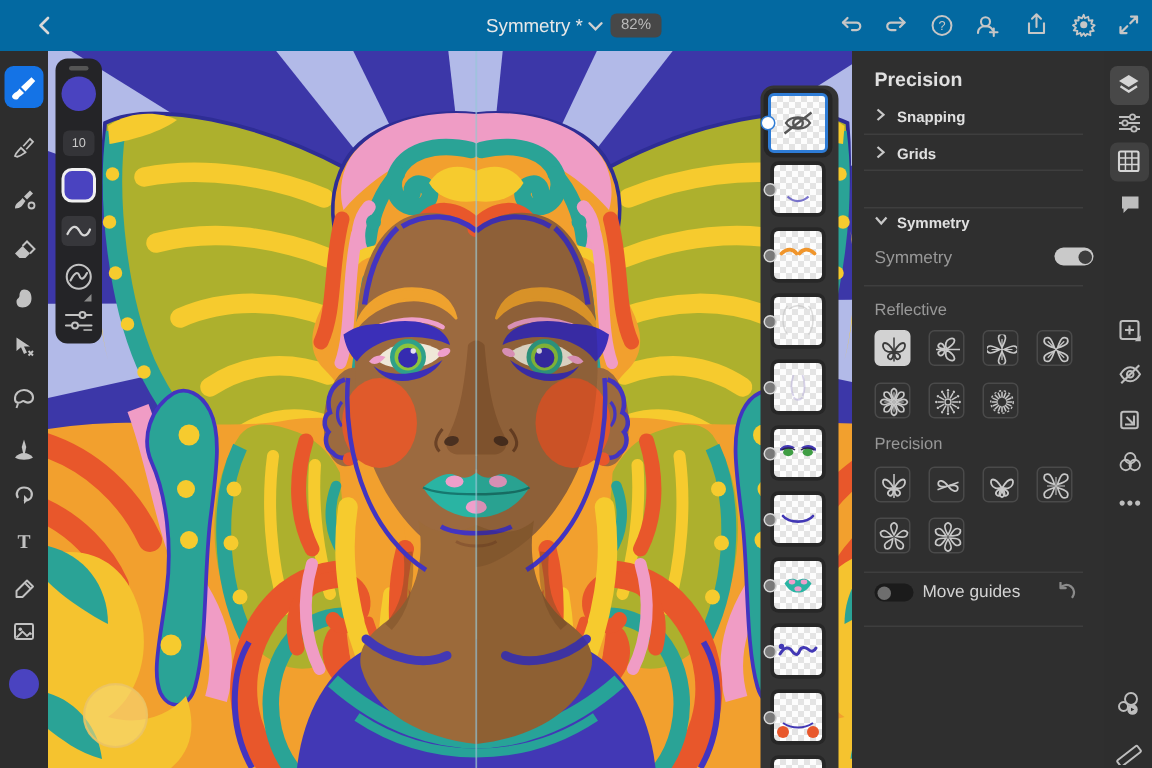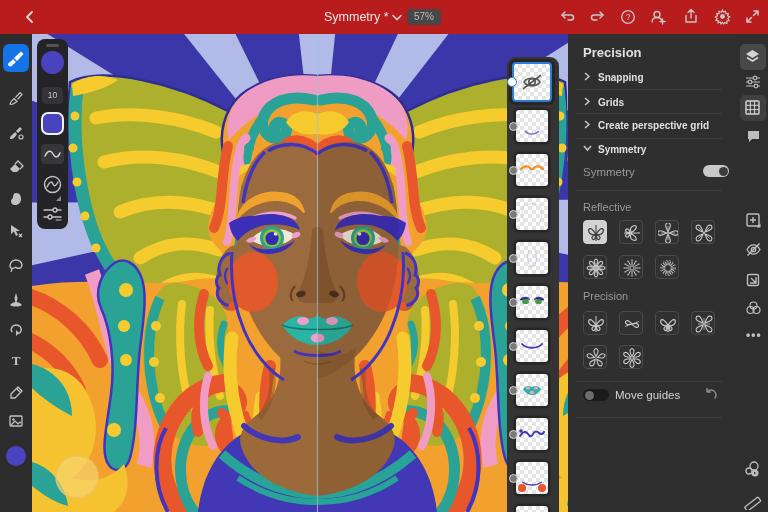--- a/index.html
+++ b/index.html
@@ -1,18 +1,18 @@
 <!DOCTYPE html>
 <html><head>
 <meta charset="utf-8">
 <style>
   html,body{margin:0;padding:0;}
   body{width:768px;height:512px;overflow:hidden;background:#373737;font-family:"Liberation Sans",sans-serif;position:relative;}
   .abs{position:absolute;}
-  #topbar{left:0;top:0;width:768px;height:34px;background:#b91c1c;z-index:30;}
+  #topbar{left:0;top:0;width:768px;height:34px;background:#0369a1;z-index:30;}
   #toolbar{left:0;top:34px;width:32px;height:478px;background:#2d2d2d;z-index:20;}
   #canvas{left:32px;top:34px;width:536px;height:478px;z-index:1;}
   #panel{left:568px;top:34px;width:168px;height:478px;background:#2f2f2f;z-index:10;}
   #rstrip{left:736px;top:34px;width:32px;height:478px;background:#2e2e2e;z-index:10;}
   .prow{position:absolute;left:15px;font-size:10px;font-weight:bold;color:#e0e0e0;white-space:nowrap;}
   .pdiv{position:absolute;left:8px;width:146px;height:1px;background:#3e3e3e;}
   .glabel{position:absolute;left:15px;font-size:11px;color:#989898;}
   .ibtn{position:absolute;width:24px;height:24px;border:1px solid #4a4a4a;border-radius:4px;box-sizing:border-box;background:#313131;}
   .ibtn svg{position:absolute;left:2px;top:2px;}
   .ibtn.sel{background:#d2d2d2;border-color:#d2d2d2;}
@@ -29,21 +29,21 @@
 <body>
 
 <div class="abs" id="topbar">
  <svg class="abs" style="left:23px;top:10px" width="14" height="14" viewBox="0 0 14 14">
       <path d="M9,2 L4,7 L9,12" stroke="#d8d8d8" stroke-width="1.8" fill="none" stroke-linecap="round" stroke-linejoin="round"></path>
     </svg>
  <div class="abs" style="left:324px;top:10px;width:120px;font-size:12.5px;color:#e8e8e8;">Symmetry *</div>
  <svg class="abs" style="left:391px;top:13px" width="12" height="10" viewBox="0 0 12 10">
       <path d="M2,2.5 L6,6.5 L10,2.5" stroke="#d0d0d0" stroke-width="1.6" fill="none" stroke-linecap="round"></path>
     </svg>
- <div class="abs" style="left:407px;top:9px;width:34px;height:16px;background:#474747;border-radius:4px;color:#b9b9b9;font-size:10px;text-align:center;line-height:16px;">57%</div>
+ <div class="abs" style="left:407px;top:9px;width:34px;height:16px;background:#474747;border-radius:4px;color:#b9b9b9;font-size:10px;text-align:center;line-height:16px;">82%</div>
 
  <svg class="abs" style="left:559px;top:9px" width="16" height="16" viewBox="0 0 16 16">
       <path d="M3,6 L12,6 A2.5,2.5 0 0 1 12,11 L9,11" stroke="#c6c6c6" stroke-width="1.5" fill="none" stroke-linecap="round"></path>
       <path d="M6,3 L3,6 L6,9" stroke="#c6c6c6" stroke-width="1.5" fill="none" stroke-linecap="round" stroke-linejoin="round"></path>
     </svg>
  <svg class="abs" style="left:590px;top:9px" width="16" height="16" viewBox="0 0 16 16">
       <path d="M13,6 L4,6 A2.5,2.5 0 0 0 4,11 L7,11" stroke="#c6c6c6" stroke-width="1.5" fill="none" stroke-linecap="round"></path>
       <path d="M10,3 L13,6 L10,9" stroke="#c6c6c6" stroke-width="1.5" fill="none" stroke-linecap="round" stroke-linejoin="round"></path>
     </svg>
  <svg class="abs" style="left:620px;top:9px" width="16" height="16" viewBox="0 0 16 16">
@@ -312,23 +312,20 @@
 <div class="abs" id="panel">
   <div class="prow" style="top:11px;font-size:13px;">Precision</div>
   <div class="prow" style="top:38px;"><svg width="8" height="9" viewBox="0 0 8 9" style="margin-right:7px">
         <path d="M2,1 L6,4.5 L2,8" stroke="#c8c8c8" stroke-width="1.5" fill="none"></path>
       </svg>Snapping</div>
   <div class="pdiv" style="top:55px;"></div>
   <div class="prow" style="top:63px;"><svg width="8" height="9" viewBox="0 0 8 9" style="margin-right:7px">
         <path d="M2,1 L6,4.5 L2,8" stroke="#c8c8c8" stroke-width="1.5" fill="none"></path>
       </svg>Grids</div>
   <div class="pdiv" style="top:79px;"></div>
-  <div class="prow" style="top:86px;"><svg width="8" height="9" viewBox="0 0 8 9" style="margin-right:7px">
-        <path d="M2,1 L6,4.5 L2,8" stroke="#c8c8c8" stroke-width="1.5" fill="none"></path>
-      </svg>Create perspective grid</div>
   <div class="pdiv" style="top:104px;"></div>
   <div class="prow" style="top:110px;"><svg width="9" height="8" viewBox="0 0 9 8" style="margin-right:6px;position:relative;top:-1px">
         <path d="M1,2 L4.5,6 L8,2" stroke="#c8c8c8" stroke-width="1.5" fill="none"></path>
       </svg>Symmetry</div>
   <div class="glabel" style="top:132px;font-size:11.5px;">Symmetry</div>
   <div class="tgl" style="left:135px;top:131px;background:#c9c9c9;">
       <div style="position:absolute;right:1.5px;top:1.5px;width:9px;height:9px;border-radius:50%;background:#3c3c3c;"></div>
     </div>
   <div class="pdiv" style="top:156px;"></div>
   <div class="glabel" style="top:167px;">Reflective</div>

